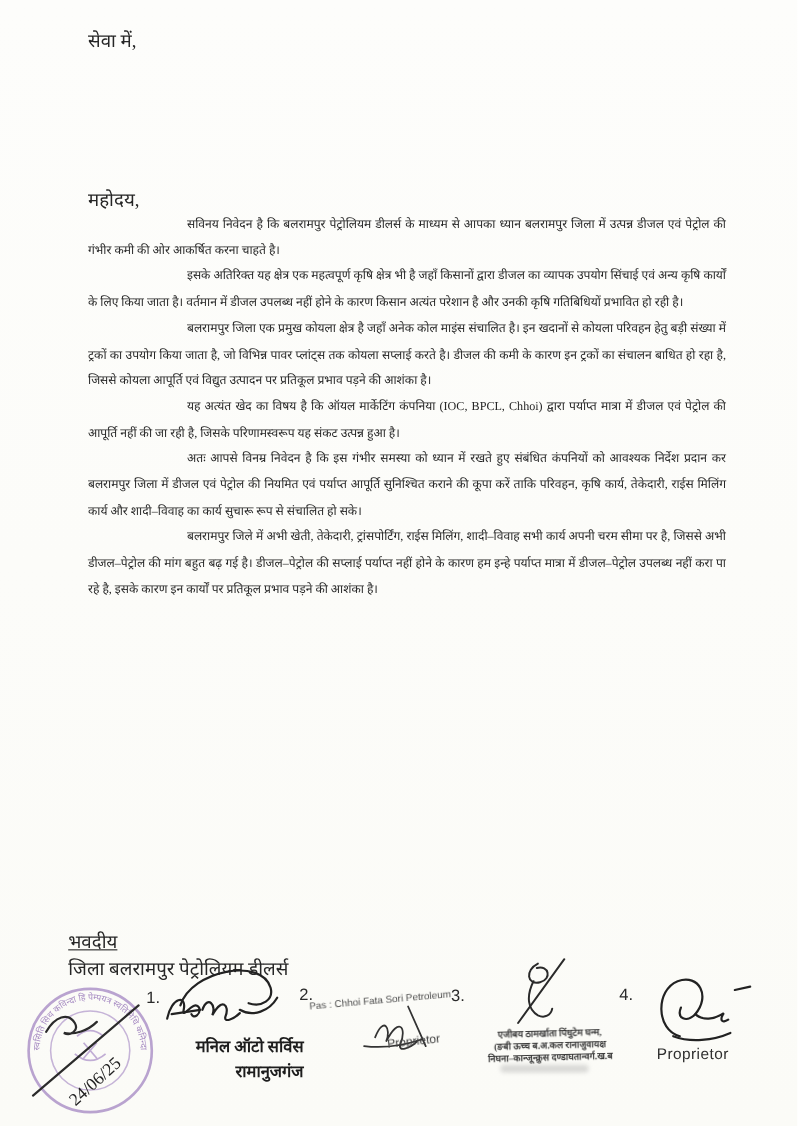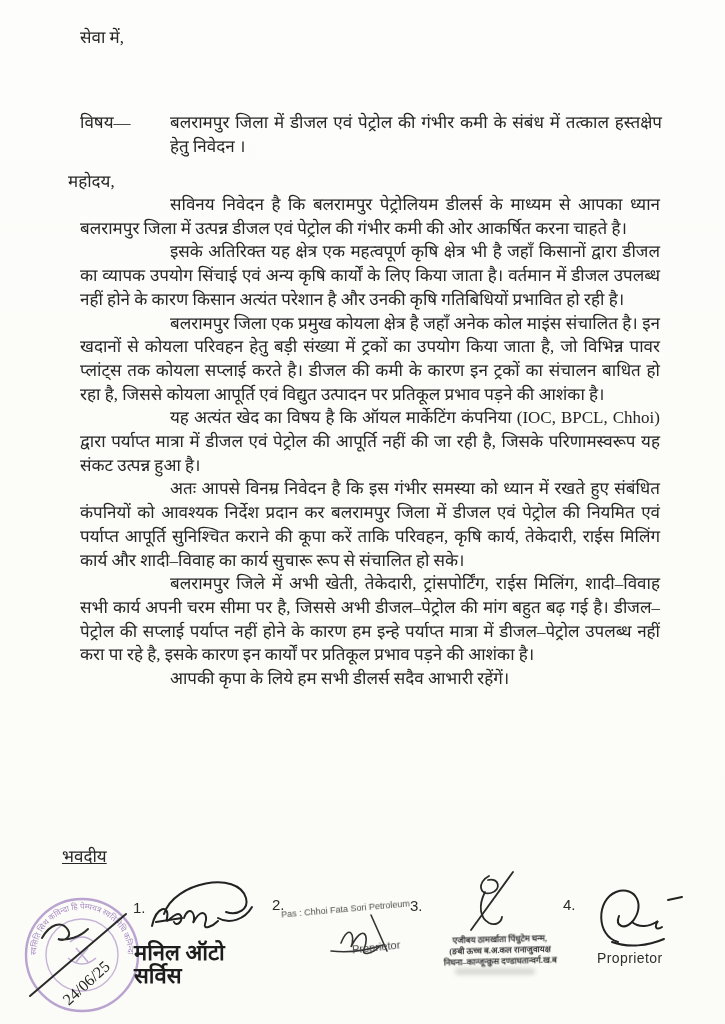--- a/index.html
+++ b/index.html
@@ -12,35 +12,35 @@
     font-family:"Liberation Serif", serif;
     color:#262626;
   }
   .abs{position:absolute;}
   .t17{font-size:17px;line-height:24px;}
   #salutation{left:80px;top:26px;}
   #addressee{left:170px;top:49px;}
   #subject{left:80px;top:111px;width:582px;}
   #subject .lbl{position:absolute;left:0;top:0;}
   #subject .txt{display:block;margin-left:90px;text-align:justify;}
-  #greeting{left:68px;top:170px;}
+  #greeting{left:80px;top:170px;}
   #paras{left:80px;top:193px;width:580px;}
-  #paras p{margin:0;text-indent:90px;text-align:justify;font-size:17px;line-height:23.7px;}
+  #paras p{margin:0;text-indent:90px;text-align:justify;font-size:11px;line-height:23.7px;}
   #closing{left:62px;top:845px;text-decoration:underline;}
   #orgline{left:62px;top:869px;}
 
   .signum{font-family:"Liberation Sans", sans-serif;font-size:15px;color:#2a2a2a;}
   #num1{left:133px;top:899px;}
   #num2{left:272px;top:896px;}
   #num3{left:410px;top:897px;}
   #num4{left:563px;top:896px;}
 
   #sig1-svg{left:146px;top:878px;}
-  #sig1-cap{left:134px;top:941px;width:142px;text-align:left;
-    font-weight:bold;font-size:22px;line-height:23px;color:#1d1d1d;}
+  #sig1-cap{left:134px;top:941px;width:142px;text-align:right;
+    font-weight:bold;font-size:15px;line-height:23px;color:#1d1d1d;}
   #sig2-stamp{left:281px;top:904px;transform:rotate(-5deg);
     font-family:"Liberation Sans", sans-serif;font-size:9px;color:#4e4e4e;
     filter:blur(.3px);white-space:nowrap;}
   #sig2-svg{left:327px;top:911px;}
   #sig2-cap{left:352px;top:941px;transform:rotate(-6deg);
     font-family:"Liberation Sans", sans-serif;font-size:11px;color:#434343;filter:blur(.25px);}
   #sig3-svg{left:447px;top:870px;}
   #sig3-stamp{left:418px;top:934px;width:164px;transform:rotate(-1.5deg);
     font-weight:bold;font-size:8.5px;line-height:11px;text-align:center;
     color:#3a3a3a;filter:blur(.45px);}
@@ -55,38 +55,34 @@
 </head>
 <body>
 
 <div class="sheet">
 
   <div class="abs t17" id="salutation">सेवा में,</div>
 
   <div class="abs t17" id="addressee">
   </div>
 
-  <div class="abs t17" id="subject">
-    <span class="lbl">विषय—</span>
-    <span class="txt">बलरामपुर जिला में डीजल एवं पेट्रोल की गंभीर कमी के संबंध में तत्काल हस्तक्षेप हेतु निवेदन ।</span>
-  </div>
 
   <div class="abs t17" id="greeting">महोदय,</div>
 
   <div class="abs" id="paras">
     <p>सविनय निवेदन है कि बलरामपुर पेट्रोलियम डीलर्स के माध्यम से आपका ध्यान बलरामपुर जिला में उत्पन्न डीजल एवं पेट्रोल की गंभीर कमी की ओर आकर्षित करना चाहते है।</p>
     <p>इसके अतिरिक्त यह क्षेत्र एक महत्वपूर्ण कृषि क्षेत्र भी है जहाँ किसानों द्वारा डीजल का व्यापक उपयोग सिंचाई एवं अन्य कृषि कार्यों के लिए किया जाता है। वर्तमान में डीजल उपलब्ध नहीं होने के कारण किसान अत्यंत परेशान है और उनकी कृषि गतिबिधियों प्रभावित हो रही है।</p>
     <p>बलरामपुर जिला एक प्रमुख कोयला क्षेत्र है जहाँ अनेक कोल माइंस संचालित है। इन खदानों से कोयला परिवहन हेतु बड़ी संख्या में ट्रकों का उपयोग किया जाता है, जो विभिन्न पावर प्लांट्स तक कोयला सप्लाई करते है। डीजल की कमी के कारण इन ट्रकों का संचालन बाधित हो रहा है, जिससे कोयला आपूर्ति एवं विद्युत उत्पादन पर प्रतिकूल प्रभाव पड़ने की आशंका है।</p>
     <p>यह अत्यंत खेद का विषय है कि ऑयल मार्केटिंग कंपनिया (IOC, BPCL, Chhoi) द्वारा पर्याप्त मात्रा में डीजल एवं पेट्रोल की आपूर्ति नहीं की जा रही है, जिसके परिणामस्वरूप यह संकट उत्पन्न हुआ है।</p>
     <p>अतः आपसे विनम्र निवेदन है कि इस गंभीर समस्या को ध्यान में रखते हुए संबंधित कंपनियों को आवश्यक निर्देश प्रदान कर बलरामपुर जिला में डीजल एवं पेट्रोल की नियमित एवं पर्याप्त आपूर्ति सुनिश्चित कराने की कूपा करें ताकि परिवहन, कृषि कार्य, तेकेदारी, राईस मिलिंग कार्य और शादी–विवाह का कार्य सुचारू रूप से संचालित हो सके।</p>
     <p>बलरामपुर जिले में अभी खेती, तेकेदारी, ट्रांसपोर्टिंग, राईस मिलिंग, शादी–विवाह सभी कार्य अपनी चरम सीमा पर है, जिससे अभी डीजल–पेट्रोल की मांग बहुत बढ़ गई है। डीजल–पेट्रोल की सप्लाई पर्याप्त नहीं होने के कारण हम इन्हे पर्याप्त मात्रा में डीजल–पेट्रोल उपलब्ध नहीं करा पा रहे है, इसके कारण इन कार्यों पर प्रतिकूल प्रभाव पड़ने की आशंका है।</p>
-    <p>आपकी कृपा के लिये हम सभी डीलर्स सदैव आभारी रहेंगें।</p>
   </div>
 
   <div class="abs t17" id="closing">भवदीय</div>
+  <div class="abs t17" id="orgline">जिला बलरामपुर पेट्रोलियम डीलर्स</div>
 
   <svg class="abs" id="round-stamp" width="124" height="126" viewBox="0 0 124 126">
     <defs>
       <path id="ringPath" d="M62,63 m-46,0 a46,46 0 1,1 92,0 a46,46 0 1,1 -92,0"></path>
     </defs>
     <g opacity="0.85">
       <circle cx="62" cy="63" r="56" fill="none" stroke="#9a79bd" stroke-width="2.4" opacity="0.8"></circle>
       <circle cx="62" cy="63" r="36" fill="none" stroke="#9a79bd" stroke-width="1.4" opacity="0.65"></circle>
       <g filter="blur(0.5px)">
         <text font-size="8" fill="#8f6cb4" opacity="0.9">
@@ -108,20 +104,21 @@
     <g fill="none" stroke="#222" stroke-width="2" stroke-linecap="round">
       <path d="M18 36 C 28 4, 92 -8, 100 20 C 103 31, 92 38, 80 34"></path>
       <path d="M6 48 C 10 28, 24 26, 21 40 C 19 50, 30 30, 35 38 C 37 44, 30 49, 28 44"></path>
       <path d="M38 40 c 5 -14, 13 -4, 9 5 c 9 -17, 16 -9, 12 1 c -2 6, 7 3, 13 -3"></path>
       <path d="M72 40 C 84 47, 99 41, 106 29"></path>
       <path d="M10 44 l 26 -4"></path>
     </g>
   </svg>
   <div class="abs" id="sig1-cap">
     <div>मनिल ऑटो सर्विस</div>
+    <div>रामानुजगंज</div>
   </div>
 
   <div class="abs signum" id="num2">2.</div>
   <div class="abs" id="sig2-stamp">Pas : Chhoi Fata Sori Petroleum</div>
   <svg class="abs" id="sig2-svg" width="92" height="48" viewBox="0 0 92 48">
     <g fill="none" stroke="#333" stroke-width="1.6" stroke-linecap="round">
       <path d="M14 32 c 8 -20, 15 -8, 10 4 c 12 -24, 19 -12, 13 2 c -3 8, 9 4, 15 -2"></path>
       <path d="M44 4 L 60 40"></path>
       <path d="M4 40 c 16 2, 34 0, 52 -6"></path>
     </g>

